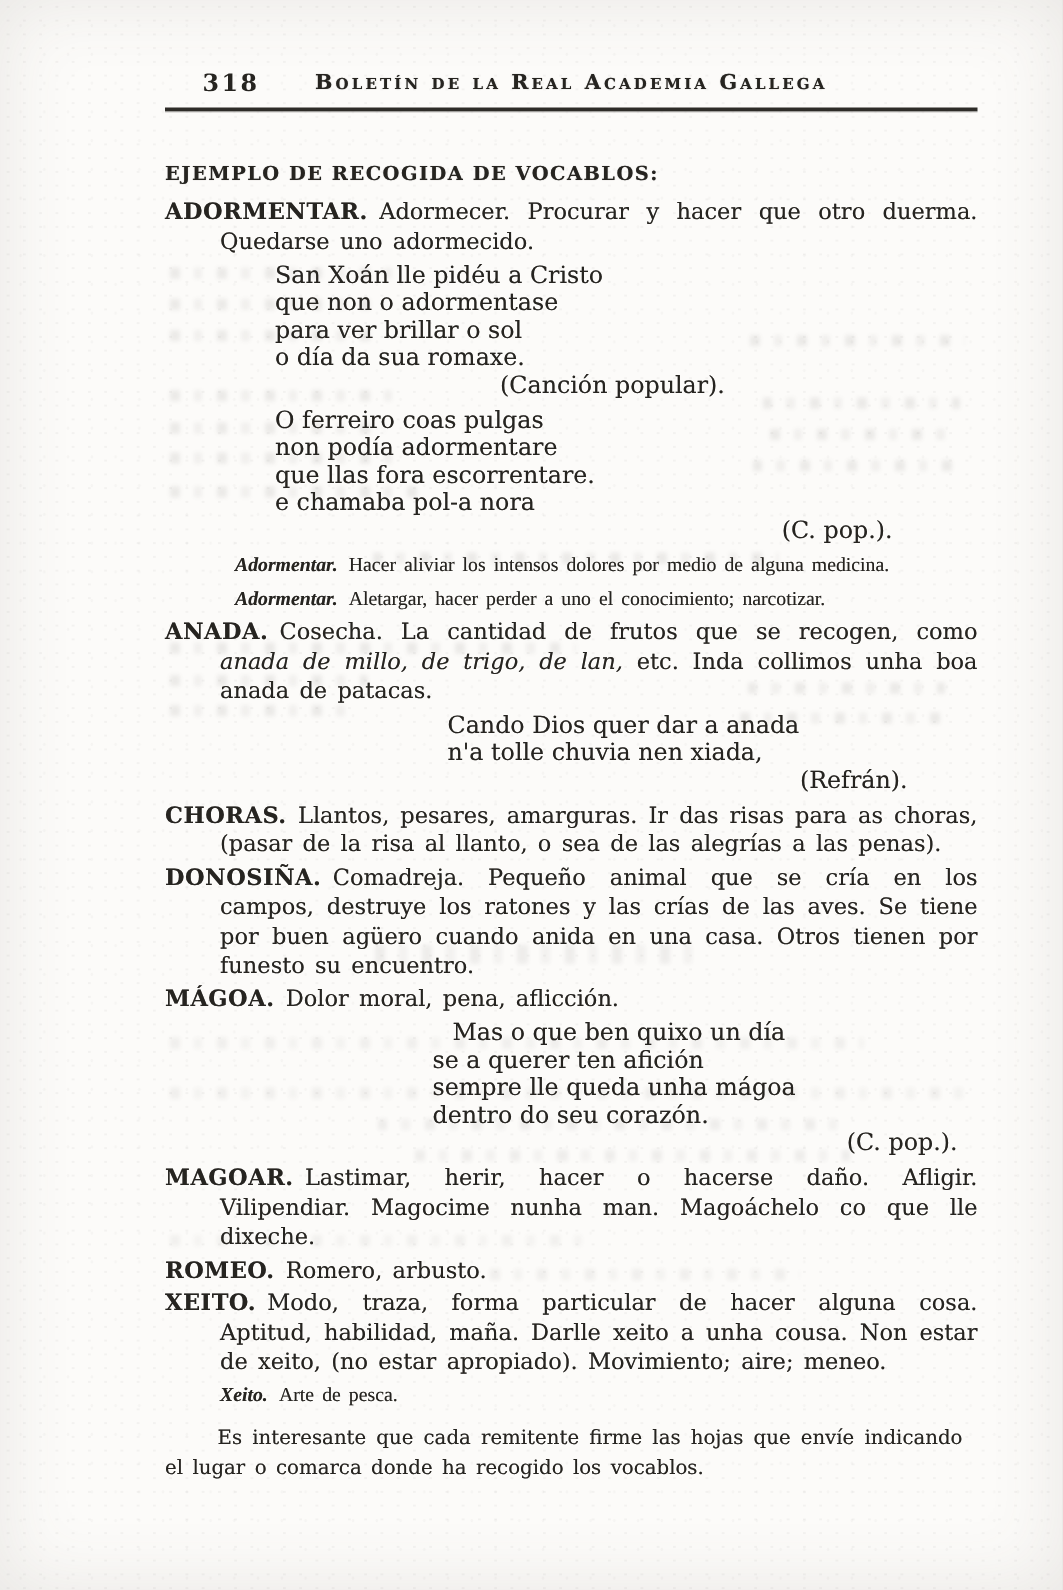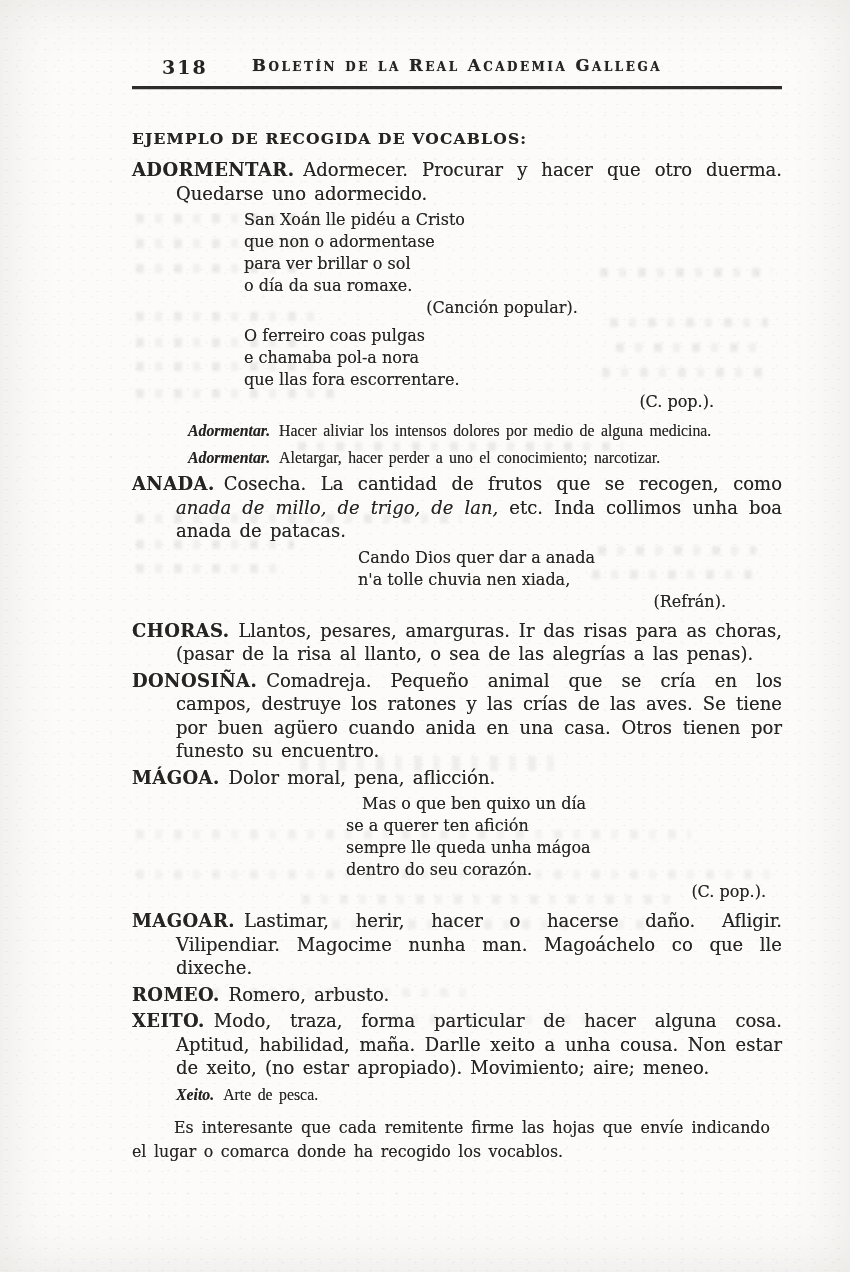--- a/index.html
+++ b/index.html
@@ -50,22 +50,22 @@
   p.sub{
     margin:3px 0;
     font-size:15.8px;line-height:23.5px;
     text-align:justify;word-spacing:2.5px;
     padding-left:56px;
     text-shadow:0 0 .5px rgba(30,28,25,.5);
     font-family:Liberation Serif, serif;
   }
   p.sub2{padding-left:44px;}
   .verse{
-    margin:4px 0 6px 112px;
-    font-size:16px;line-height:22px;
+    margin:4px 0 6px 88px;
+    font-size:19px;line-height:22px;
     text-shadow:0 0 .5px rgba(30,28,25,.5);
   }
   .verse .vline{white-space:nowrap;}
   .verse .vattr{text-align:right;}
   .v-cancion .vattr{margin-right:22px;text-align:center;}
   .v-ferreiro .vattr{margin-right:68px;}
   .v-anada{margin-left:226px;}
   .v-anada .vattr{margin-right:56px;}
   .v-magoa{margin-left:214px;}
   .v-magoa .vline:first-child{text-indent:16px;}
@@ -132,22 +132,23 @@
     <div class="verse v-cancion">
       <div class="vline">San Xoán lle pidéu a Cristo</div>
       <div class="vline">que non o adormentase</div>
       <div class="vline">para ver brillar o sol</div>
       <div class="vline">o día da sua romaxe.</div>
       <div class="vattr">(Canción popular).</div>
     </div>
 
     <div class="verse v-ferreiro">
       <div class="vline">O ferreiro coas pulgas</div>
+      <div class="vline">non podía adormentare</div>
+      <div class="vline">que llas fora escorrentare.</div>
       <div class="vline">e chamaba pol-a nora</div>
-      <div class="vline">que llas fora escorrentare.</div>
       <div class="vattr">(C. pop.).</div>
     </div>
 
     <p class="sub"><span class="ihead">Adormentar.</span><span>Hacer aliviar los intensos dolores por medio de alguna medicina.</span></p>
 
     <p class="sub"><span class="ihead">Adormentar.</span><span>Aletargar, hacer perder a uno el conocimiento; narcotizar.</span></p>
 
     <p class="entry"><span class="head">ANADA.</span><span>Cosecha. La cantidad de frutos que se recogen, como </span><span class="it">anada de millo, de trigo, de lan,</span><span> etc. Inda collimos unha boa anada de patacas.</span></p>
 
     <div class="verse v-anada">

